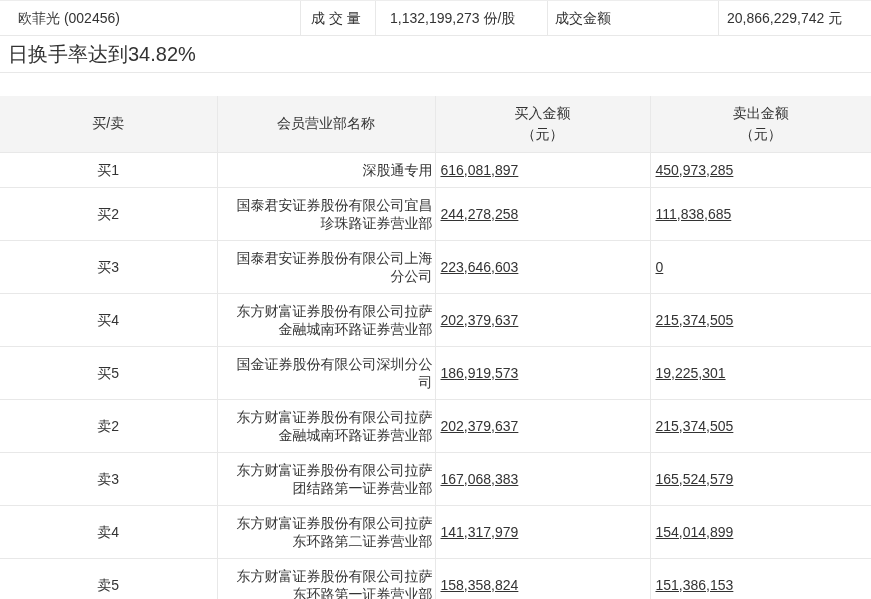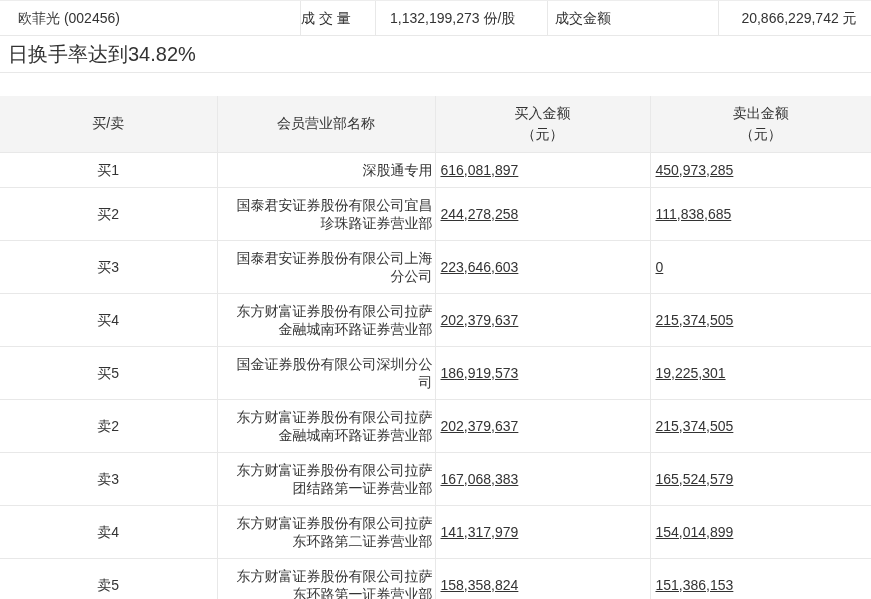--- a/index.html
+++ b/index.html
@@ -19,24 +19,24 @@
     border-bottom: 1px solid #e8e8e8;
     font-size: 14px;
   }
   .sum-row1 > div {
     line-height: 34px;
     white-space: nowrap;
     overflow: hidden;
   }
   .sum-row1 > div + div { border-left: 1px solid #e8e8e8; }
   .cell-name   { width: 300px; padding-left: 18px; }
-  .cell-vlabel { width: 75px;  }
+  .cell-vlabel { width: 75px;  padding-left: 10px; }
   .cell-vvalue { width: 172px; padding-left: 14px; }
   .cell-alabel { width: 171px; padding-left: 7px; }
-  .cell-avalue { flex: 1;      padding-left: 8px; text-align: center; }
+  .cell-avalue { flex: 1;      padding-left: 8px; }
 
   .sum-row2 {
     height: 37px;
     line-height: 36px;
     padding-left: 8px;
     border-bottom: 1px solid #e8e8e8;
     font-size: 20px;
   }
 
   .gap { height: 23px; }

